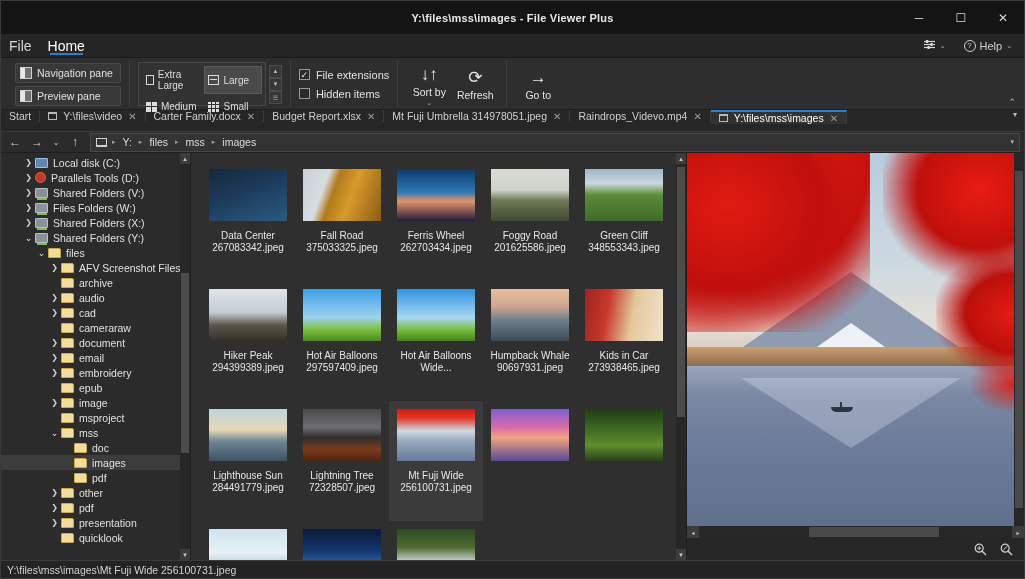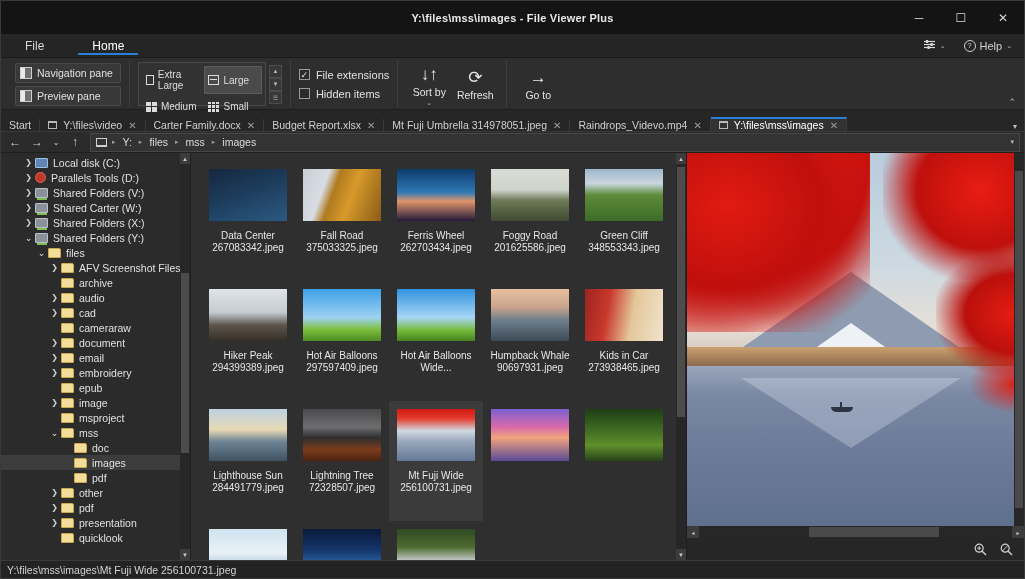--- a/index.html
+++ b/index.html
@@ -17,21 +17,21 @@
               position:relative; flex:none; }
   .title-text { position:absolute; left:0; right:0; text-align:center;
                 font-size:11px; font-weight:bold; color:#e8e8e8; letter-spacing:.2px; }
   .winbtns { margin-left:auto; display:flex; height:33px; z-index:3; }
   .winbtn { width:42px; height:33px; display:flex; align-items:center; justify-content:center;
             color:#d8d8d8; font-size:12px; }
 
   
   .menubar { height:24px; background:#252525; display:flex; align-items:stretch; flex:none;
              border-bottom:1px solid #1b1b1b; position:relative; }
-  .menu-item { padding:0 24px; display:flex; align-items:center; font-size:12px; color:#d6d6d6;
+  .menu-item { padding:0 8px; display:flex; align-items:center; font-size:14px; color:#d6d6d6;
                position:relative; }
   .menu-item.active { color:#ffffff; }
   .menu-item.active:after { content:""; position:absolute; left:10px; right:10px; bottom:2px;
                             height:2px; background:#2a7fd4; }
   .menu-right { margin-left:auto; display:flex; align-items:center; padding-right:8px; gap:10px; }
   .mr-item { display:flex; align-items:center; gap:4px; color:#cfcfcf; font-size:11px; padding:2px 4px;}
   .chev { font-size:7px; color:#b5b5b5; }
 
   
   .ribbon { height:52px; background:#2e2e2e; display:flex; align-items:stretch; flex:none;
@@ -70,21 +70,21 @@
   .chkbox { width:11px; height:11px; border:1px solid #9a9a9a; background:#2b2b2b;
             display:flex; align-items:center; justify-content:center; font-size:9px; color:#e6e6e6; }
 
   .bigbtn { width:46px; display:flex; flex-direction:column; align-items:center; gap:2px;
             color:#e4e4e4; font-size:10.5px; padding-top:2px; }
   .bigbtn .gly { font-size:17px; line-height:18px; color:#e8e8e8; }
   .bigbtn .sub { font-size:7px; color:#b0b0b0; line-height:5px; }
   .ribbon-collapse { position:absolute; right:8px; bottom:2px; color:#bfbfbf; font-size:9px; }
 
   
-  .tabbar { height:22px; background:#262626; display:flex; align-items:flex-end; flex:none;
+  .tabbar { height:22px; background:#262626; display:flex; align-items:flex-start; flex:none;
             border-bottom:1px solid #3a3a3a; }
   .dtab { display:flex; align-items:center; gap:6px; padding:0 8px; font-size:10.5px;
           color:#cfcfcf; border-right:1px solid #3a3a3a; white-space:nowrap; }
   .dtab.active { background:#323232; color:#ffffff; border-top:2px solid #2a7fd4; }
   .dtab .x { font-size:10px; color:#9c9c9c; }
   .dtab .fico { width:9px; height:8px; border:1px solid #b9b9b9; border-top-width:2px; }
   .tabbar-spacer { flex:1; border-bottom:none; }
   .tab-more { width:18px; display:flex; align-items:center; justify-content:center;
               color:#bdbdbd; font-size:8px; }
 
@@ -410,21 +410,21 @@
           <div class="tnode">
             <span style="width: 21px; flex: 0 0 auto;"></span>
             <span class="twist" style="font-size: 8px;">❯</span>
             <span class="drive net"></span>
             <span>Shared Folders (V:)</span>
           </div>
           <div class="tnode">
             <span style="width: 21px; flex: 0 0 auto;"></span>
             <span class="twist" style="font-size: 8px;">❯</span>
             <span class="drive net"></span>
-            <span>Shared Carter (W:)</span>
+            <span>Files Folders (W:)</span>
           </div>
           <div class="tnode">
             <span style="width: 21px; flex: 0 0 auto;"></span>
             <span class="twist" style="font-size: 8px;">❯</span>
             <span class="drive net"></span>
             <span>Shared Folders (X:)</span>
           </div>
           <div class="tnode">
             <span style="width: 21px; flex: 0 0 auto;"></span>
             <span class="twist open" style="font-size: 9px;">⌄</span>

